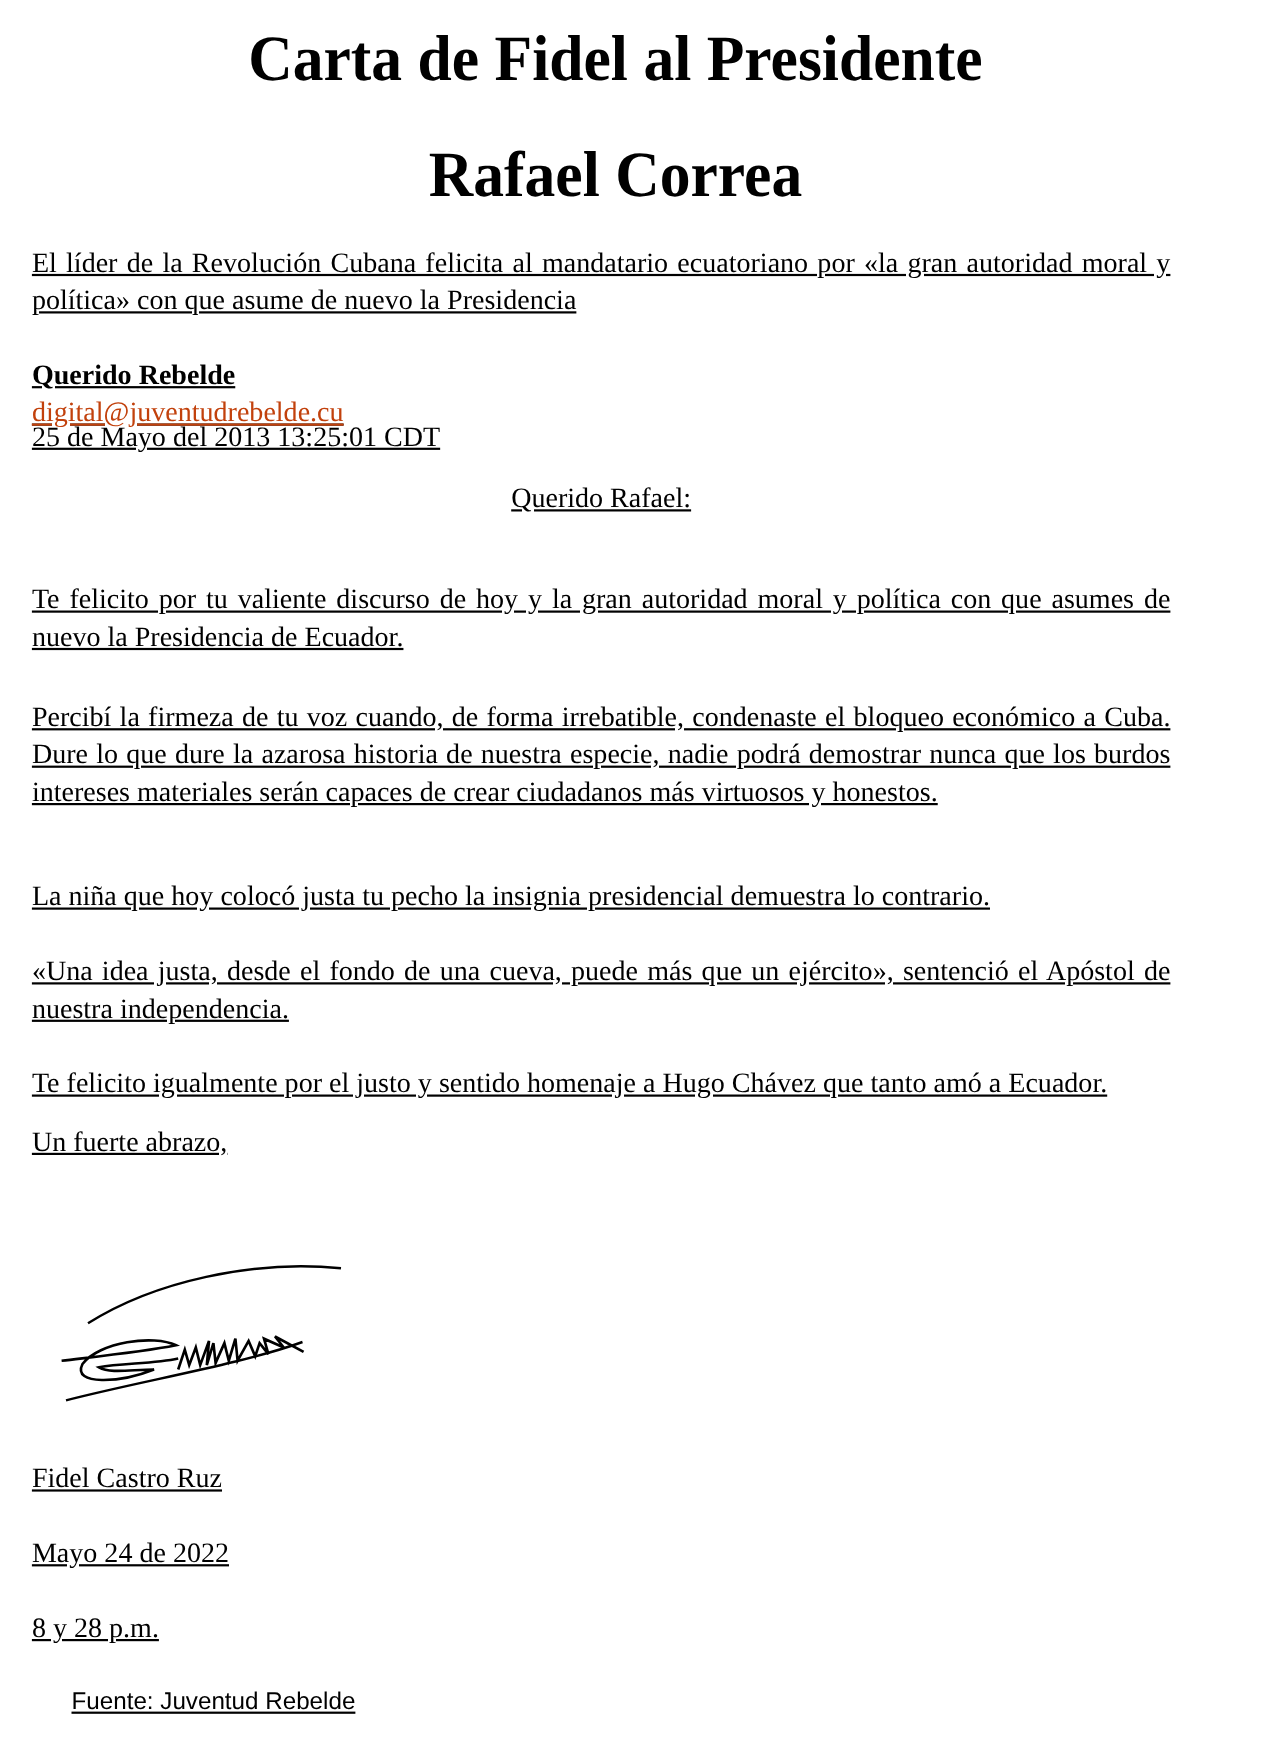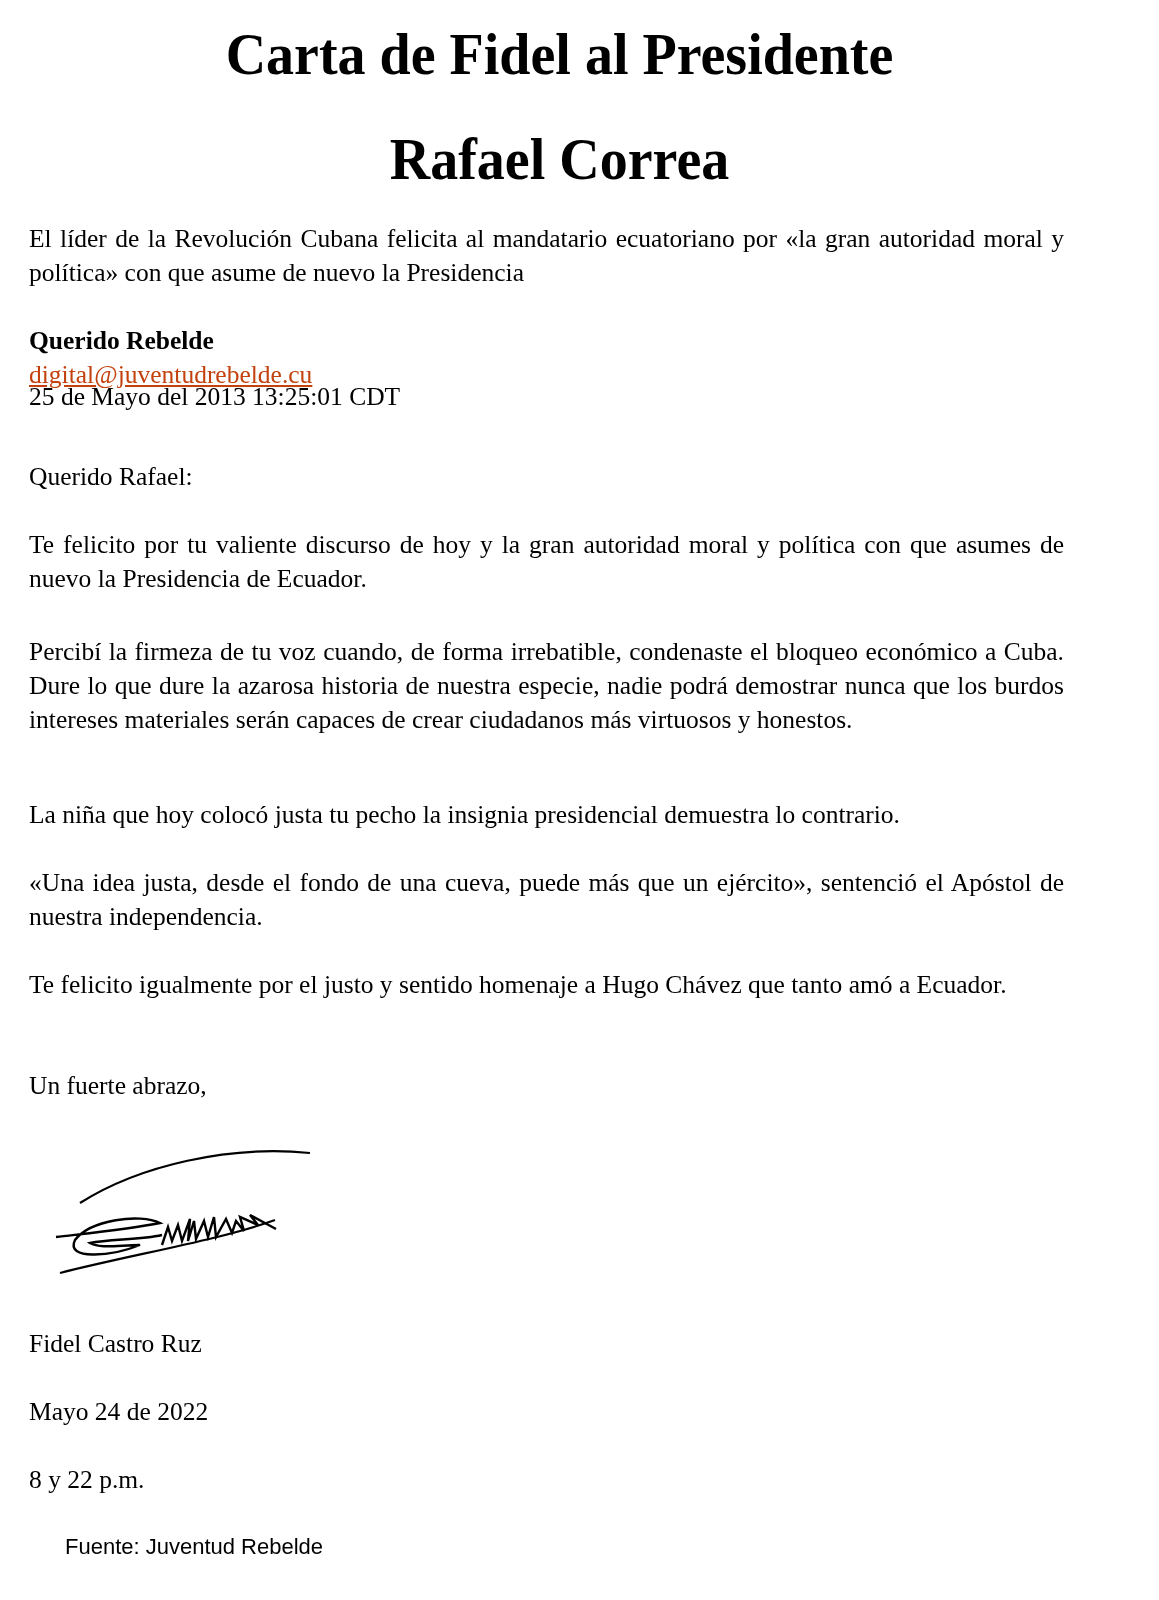--- a/index.html
+++ b/index.html
@@ -1,51 +1,51 @@
 <!DOCTYPE html>
 <html><head>
 <meta charset="utf-8">
 <style>
   html, body { margin: 0; padding: 0; background: #ffffff; }
   body { width: 1159px; height: 1600px; position: relative; overflow: hidden; color: #000; font-family: "Liberation Serif", serif; }
   .title { position: absolute; left: 0; width: 1119px; text-align: center; font-weight: bold; font-size: 56px; line-height: 1; transform: scaleY(1.05); }
   .t1 { top: 26px; }
   .t2 { top: 131px; }
-  .text { position: absolute; left: 29px; width: 1035px; font-size: 25.5px; line-height: 34px; }
+  .text { position: absolute; left: 29px; width: 1035px; font-size: 25.5px; line-height: 34px; text-decoration: underline; }
   .just { text-align: justify; text-align-last: left; }
   .bold { font-weight: bold; }
   a { color: #c2410c; text-decoration: underline; }
   .sans { font-family: "Liberation Sans", sans-serif; font-size: 22px; }
   .sig { position: absolute; left: 50px; top: 1145px; }
 </style>
 </head>
 <body>
 
 <div class="title t1">Carta de Fidel al Presidente</div>
 <div class="title t2">Rafael Correa</div>
 
 <div class="text just" style="top:222px;">El líder de la Revolución Cubana felicita al mandatario ecuatoriano por «la gran autoridad moral y política» con que asume de nuevo la Presidencia</div>
 
 <div class="text bold" style="top:324px;">Querido Rebelde</div>
 <div class="text" style="top:358px;"><a href="#">digital@juventudrebelde.cu</a></div>
 <div class="text" style="top:380px;">25 de Mayo del 2013 13:25:01 CDT</div>
 
-<div class="text" style="top:460px;">Querido Rafael:</div>
+<div class="text" style="top:436px;text-align:center;">Querido Rafael:</div>
 
 <div class="text just" style="top:528px;">Te felicito por tu valiente discurso de hoy y la gran autoridad moral y política con que asumes de nuevo la Presidencia de Ecuador.</div>
 <div class="text just" style="top:635px;">Percibí la firmeza de tu voz cuando, de forma irrebatible, condenaste el bloqueo económico a Cuba. Dure lo que dure la azarosa historia de nuestra especie, nadie podrá demostrar nunca que los burdos intereses materiales serán capaces de crear ciudadanos más virtuosos y honestos.</div>
 <div class="text just" style="top:798px;">La niña que hoy colocó justa tu pecho la insignia presidencial demuestra lo contrario.</div>
 <div class="text just" style="top:866px;">«Una idea justa, desde el fondo de una cueva, puede más que un ejército», sentenció el Apóstol de nuestra independencia.</div>
 <div class="text just" style="top:968px;">Te felicito igualmente por el justo y sentido homenaje a Hugo Chávez que tanto amó a Ecuador.</div>
 
-<div class="text" style="top:1069px;">Un fuerte abrazo,</div>
+<div class="text" style="top:1021px;">Un fuerte abrazo,</div>
 
 <svg class="sig" width="270" height="130" viewBox="0 0 270 130">
   <path d="M30 58 C 90 20, 180 0, 260 8" stroke="#000" stroke-width="2.2" fill="none"></path>
   <path d="M6 92 C 40 88, 80 84, 110 78 C 90 68, 40 75, 25 95 C 15 115, 60 112, 90 100 C 70 100, 50 104, 40 98 C 60 94, 90 95, 112 90" stroke="#000" stroke-width="2.4" fill="none"></path>
   <path d="M112 100 l6 -18 l4 14 l6 -16 l4 16 l8 -22 l-2 22 l6 -20 l2 18 l8 -18 l4 16 l6 -20 l2 20 l10 -18 l6 14 l4 -12 l8 10 l-4 -14 l18 8 l-8 -10 l26 14" stroke="#000" stroke-width="2.4" fill="none"></path>
   <path d="M10 128 C 80 110, 170 95, 225 75" stroke="#000" stroke-width="2.2" fill="none"></path>
 </svg>
 
 <div class="text" style="top:1327px;">Fidel Castro Ruz</div>
 <div class="text" style="top:1395px;">Mayo 24 de 2022</div>
-<div class="text" style="top:1463px;">8 y 22 p.m.</div>
+<div class="text" style="top:1463px;">8 y 28 p.m.</div>
 <div class="text sans" style="top:1530px;margin-left:36px;">Fuente: Juventud Rebelde</div>
 
 </body></html>

